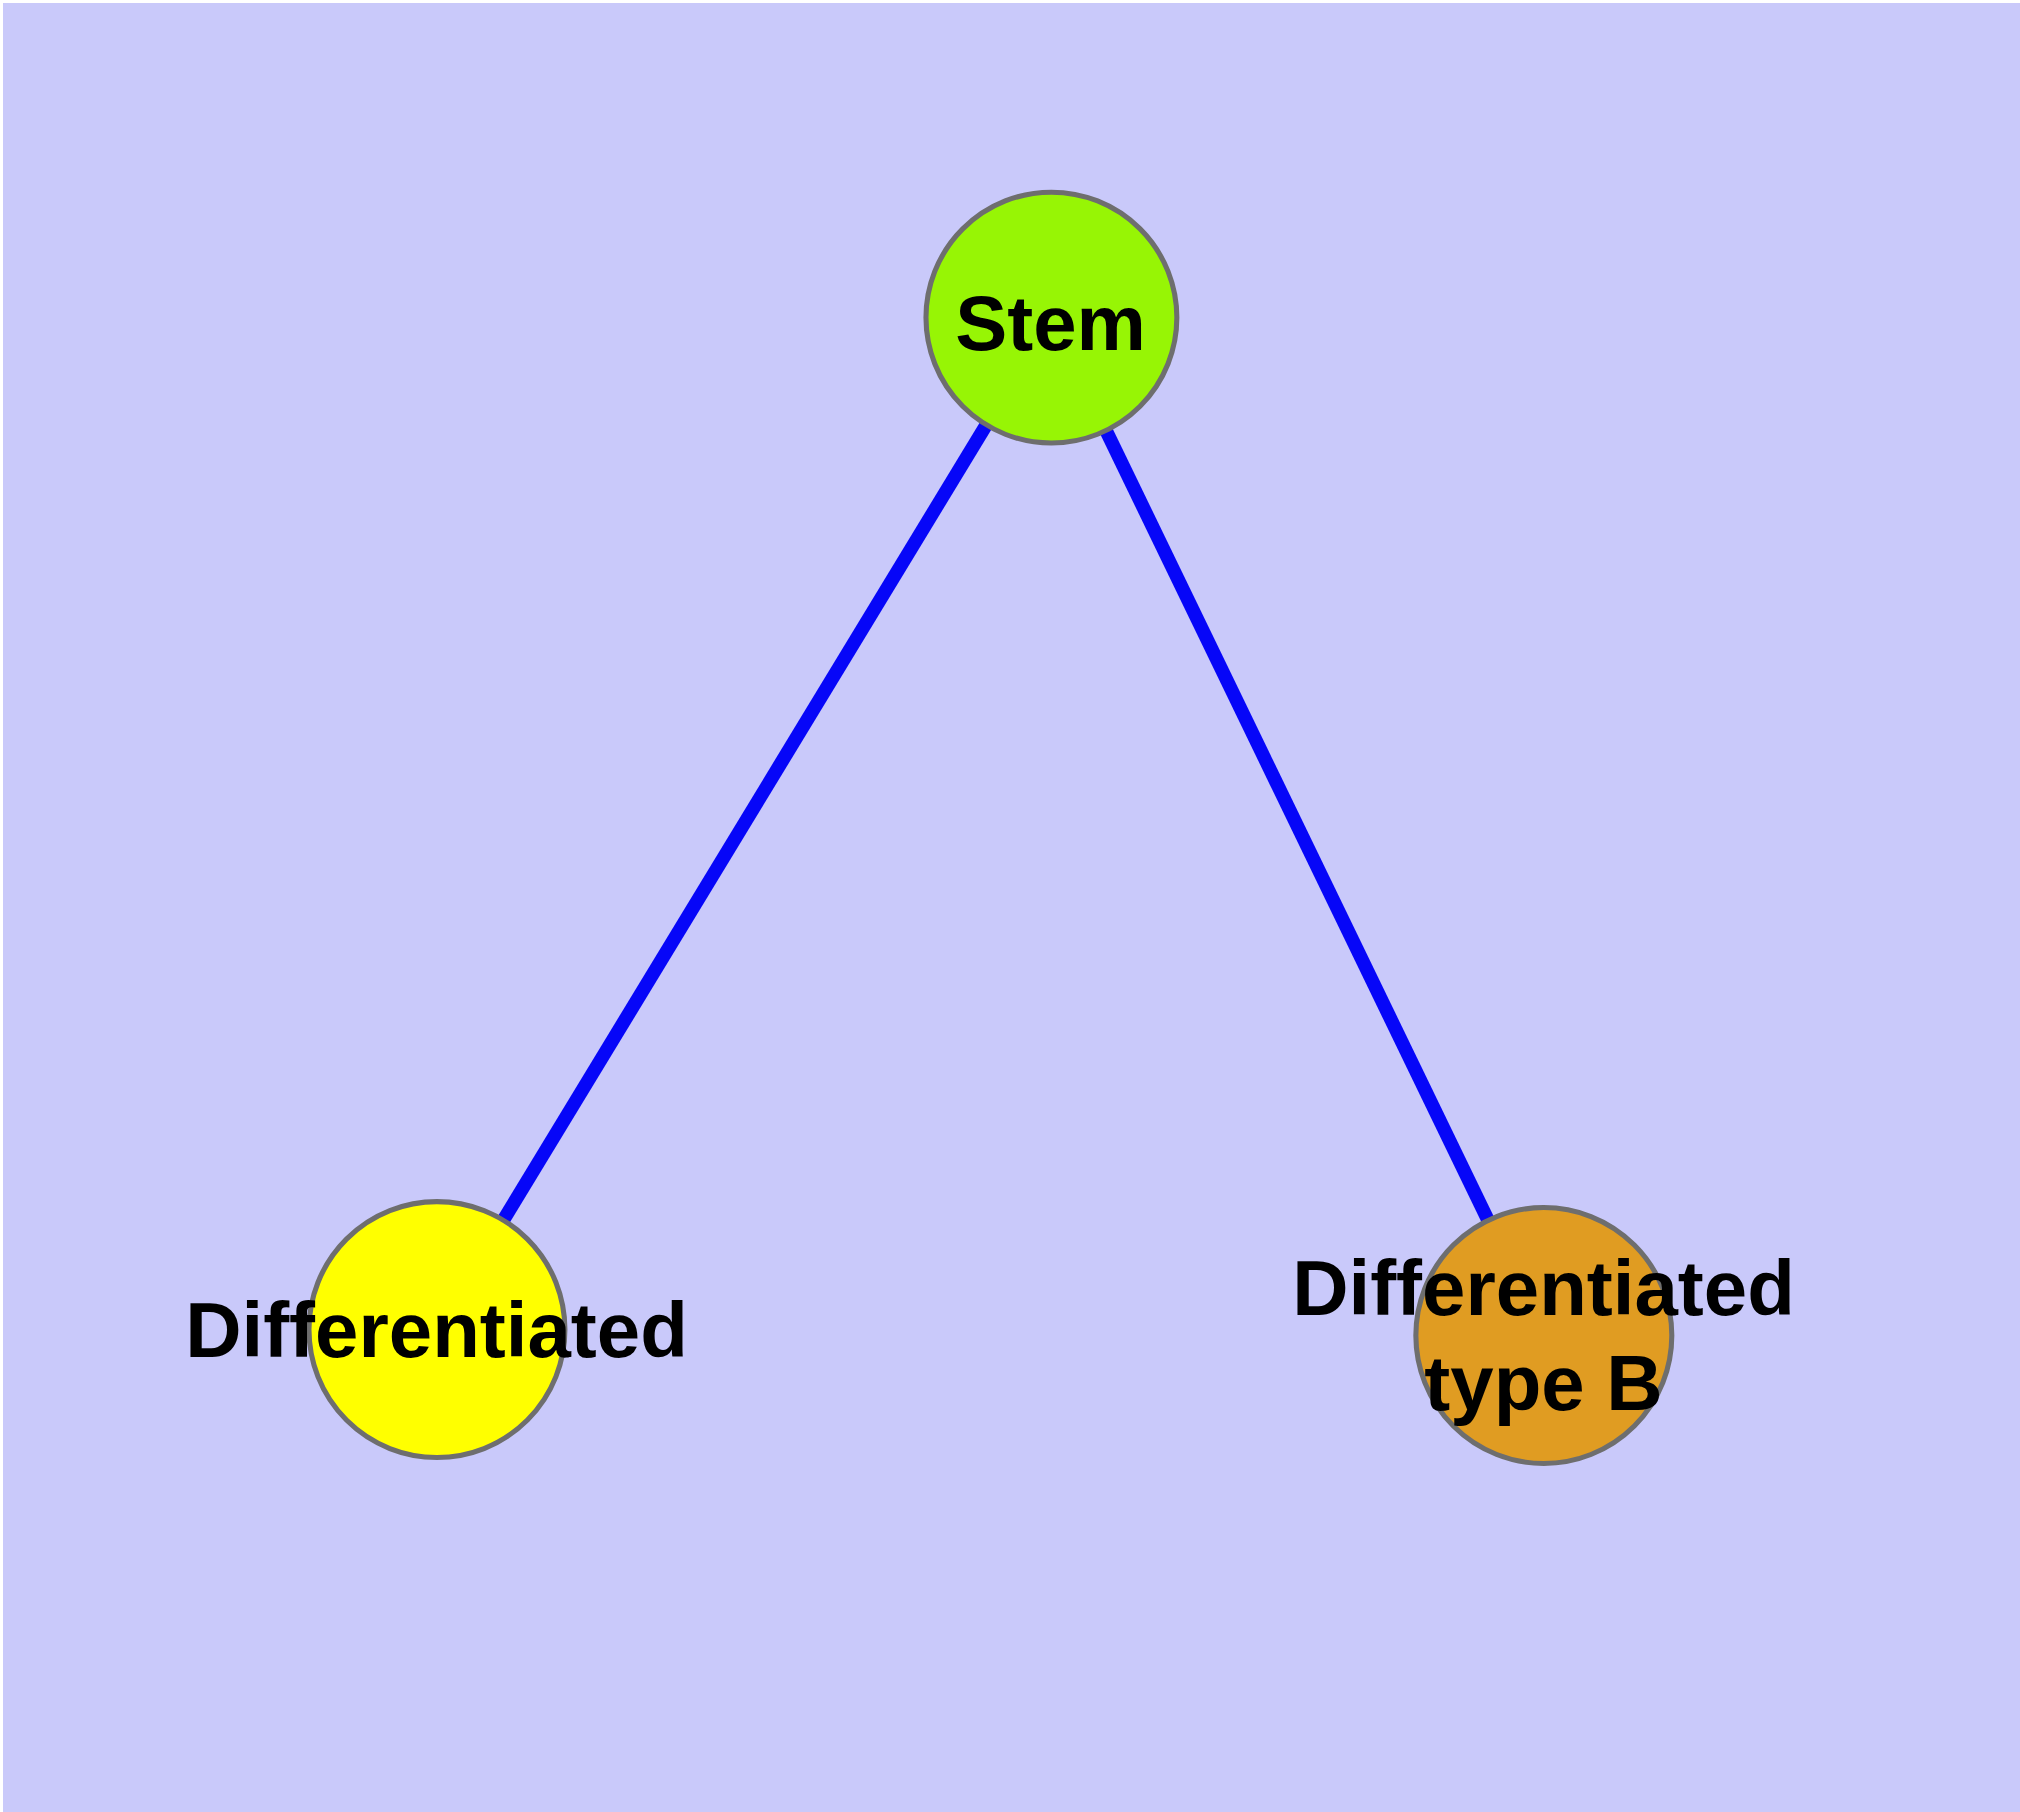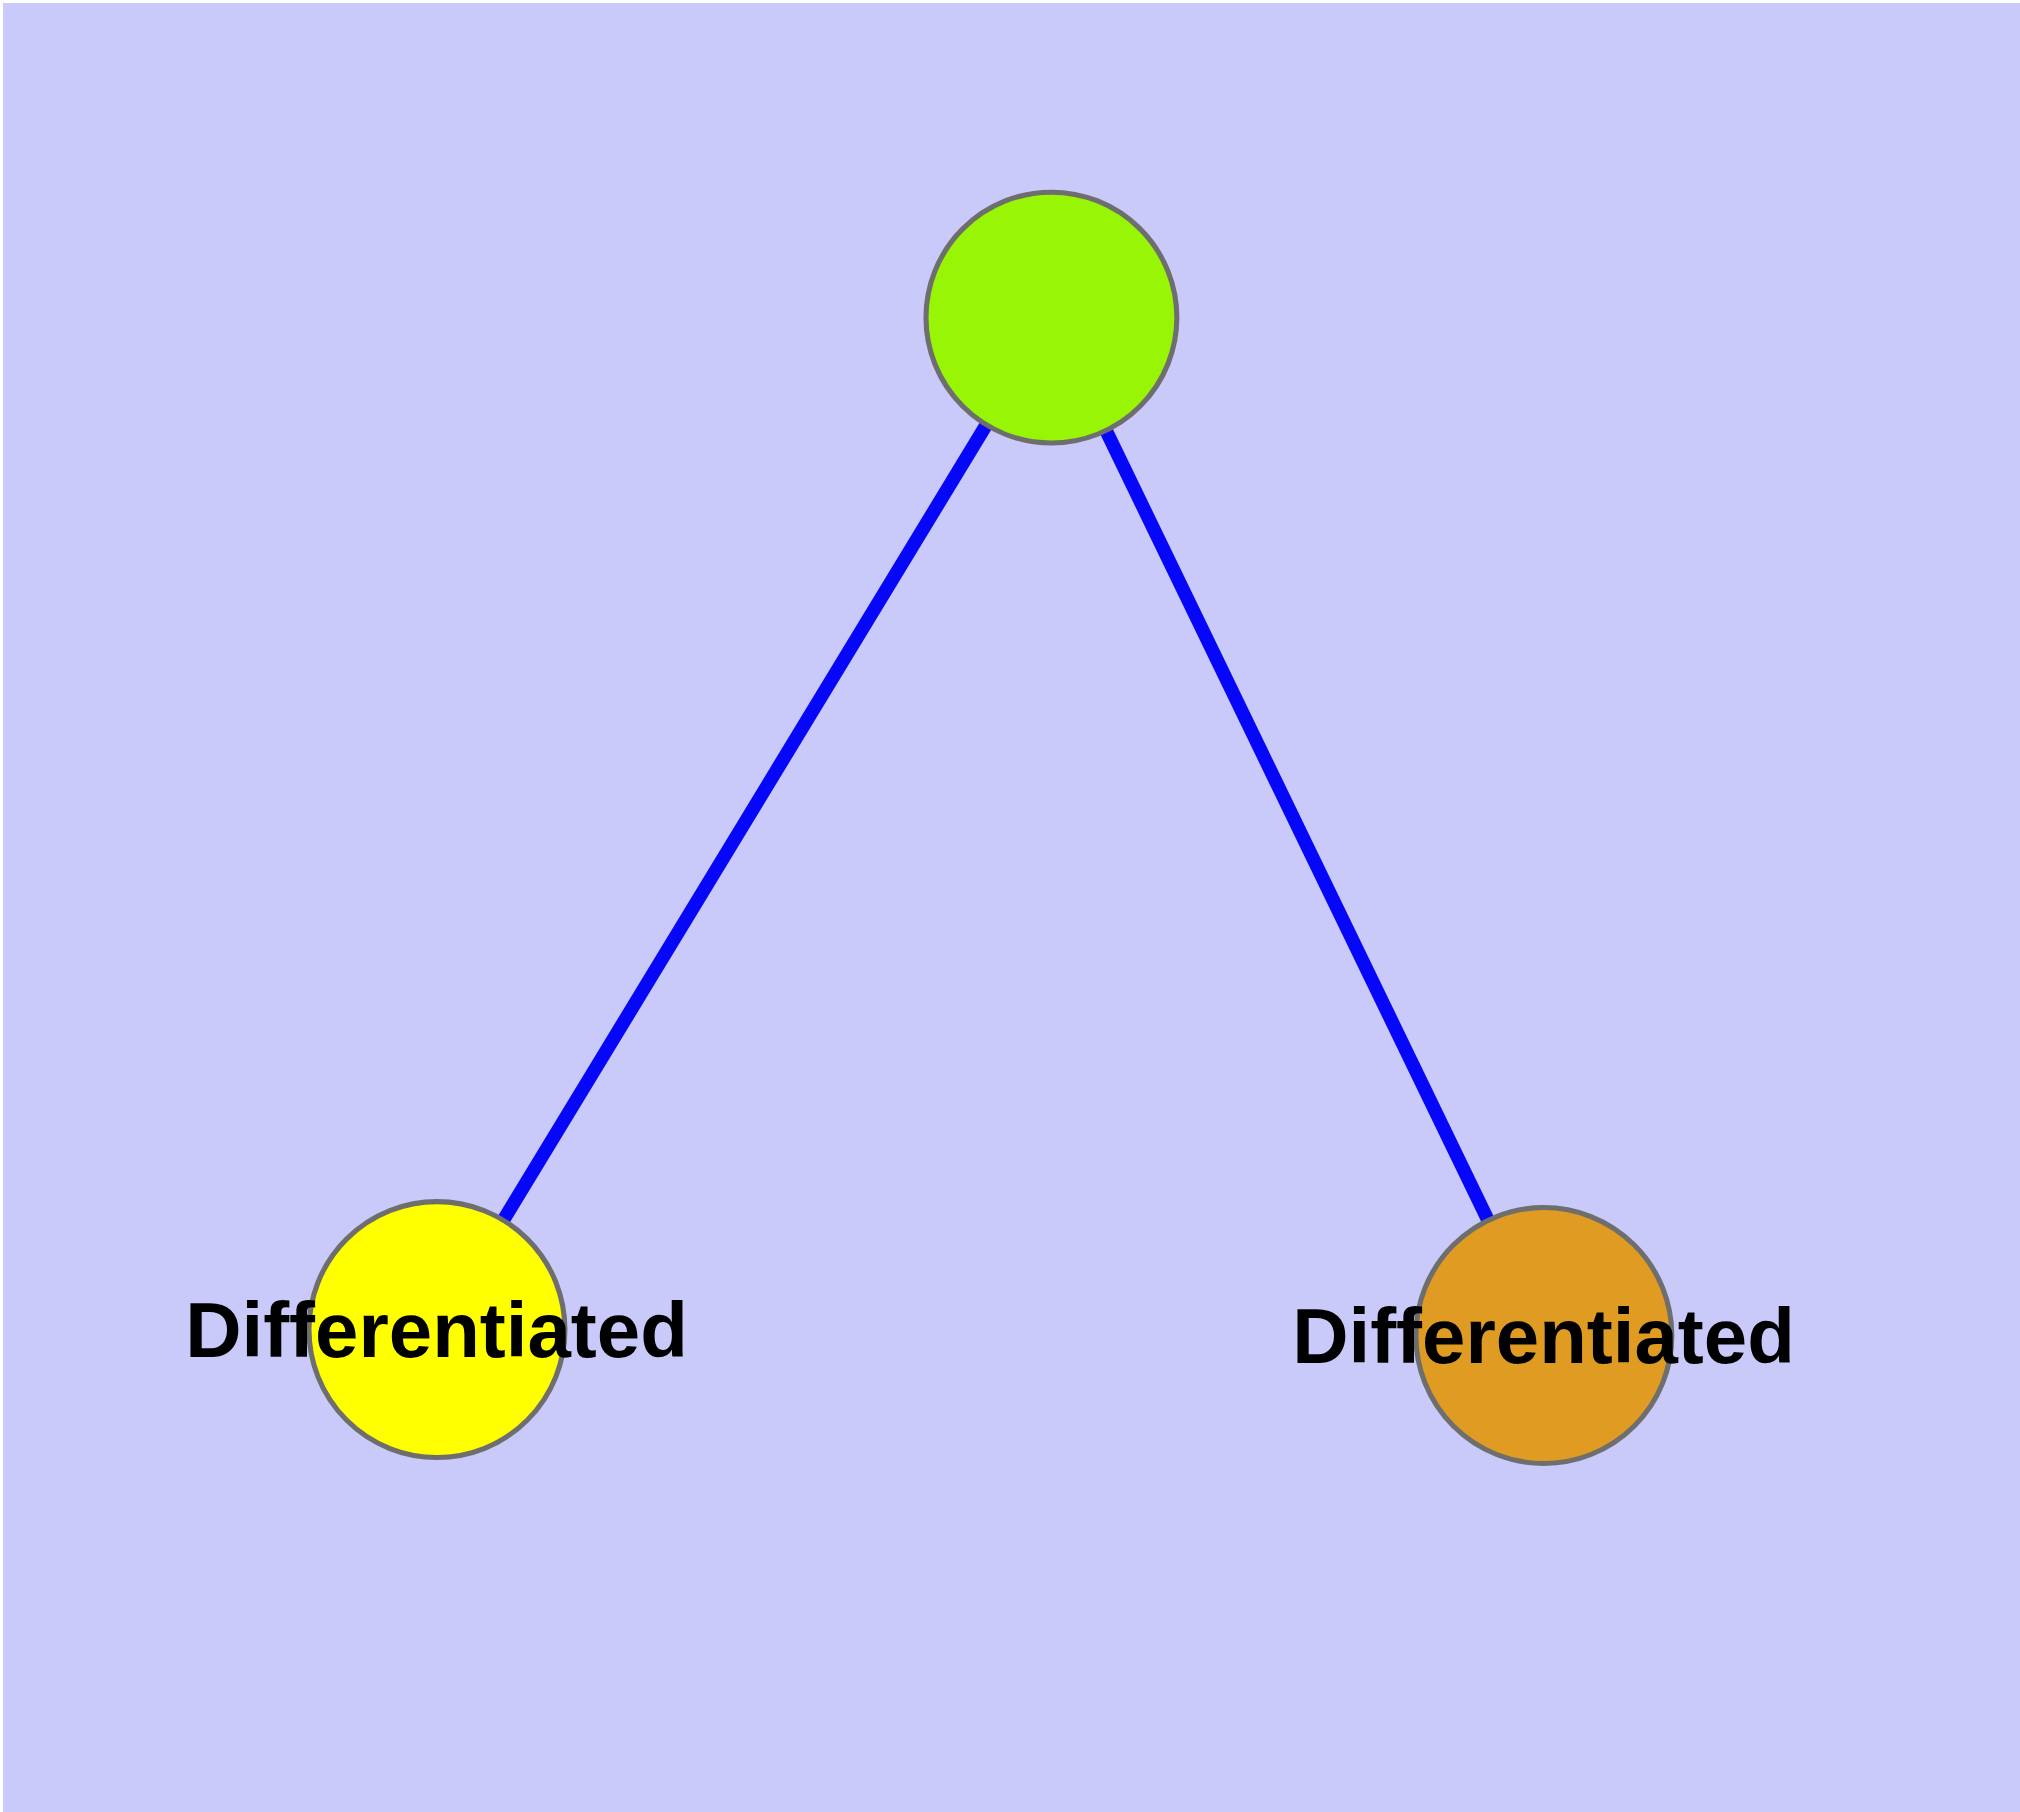--- a/index.html
+++ b/index.html
@@ -55,23 +55,27 @@
   <svg class="graph-svg" viewBox="0 0 2381 2134" xmlns="http://www.w3.org/2000/svg">
 
     <line class="edge" x1="1237" y1="371" x2="512" y2="1565" stroke="#0606F8"></line>
     <line class="edge" x1="1237" y1="371" x2="1818" y2="1572" stroke="#0606F8"></line>
 
     <circle class="node-circle" cx="1237" cy="371" r="148" fill="#97F505" stroke="#6E6E6E"></circle>
     <circle class="node-circle" cx="512" cy="1565" r="151" fill="#FFFF00" stroke="#6E6E6E"></circle>
     <circle class="node-circle" cx="1818" cy="1572" r="151" fill="#E09C22" stroke="#6E6E6E"></circle>
   </svg>
 
+  <div class="node-label label-stem" style="color: rgb(0, 0, 0);">
+    <span class="label-line">Stem</span>
+  </div>
 
   <div class="node-label label-type-a" style="color: rgb(0, 0, 0);">
     <span class="label-line">Differentiated</span>
   </div>
 
   <div class="node-label label-type-b" style="color: rgb(0, 0, 0);">
     <span class="label-line">Differentiated</span>
+    <span class="label-line">type B</span>
   </div>
 
 </div>
 
 
 </body></html>

